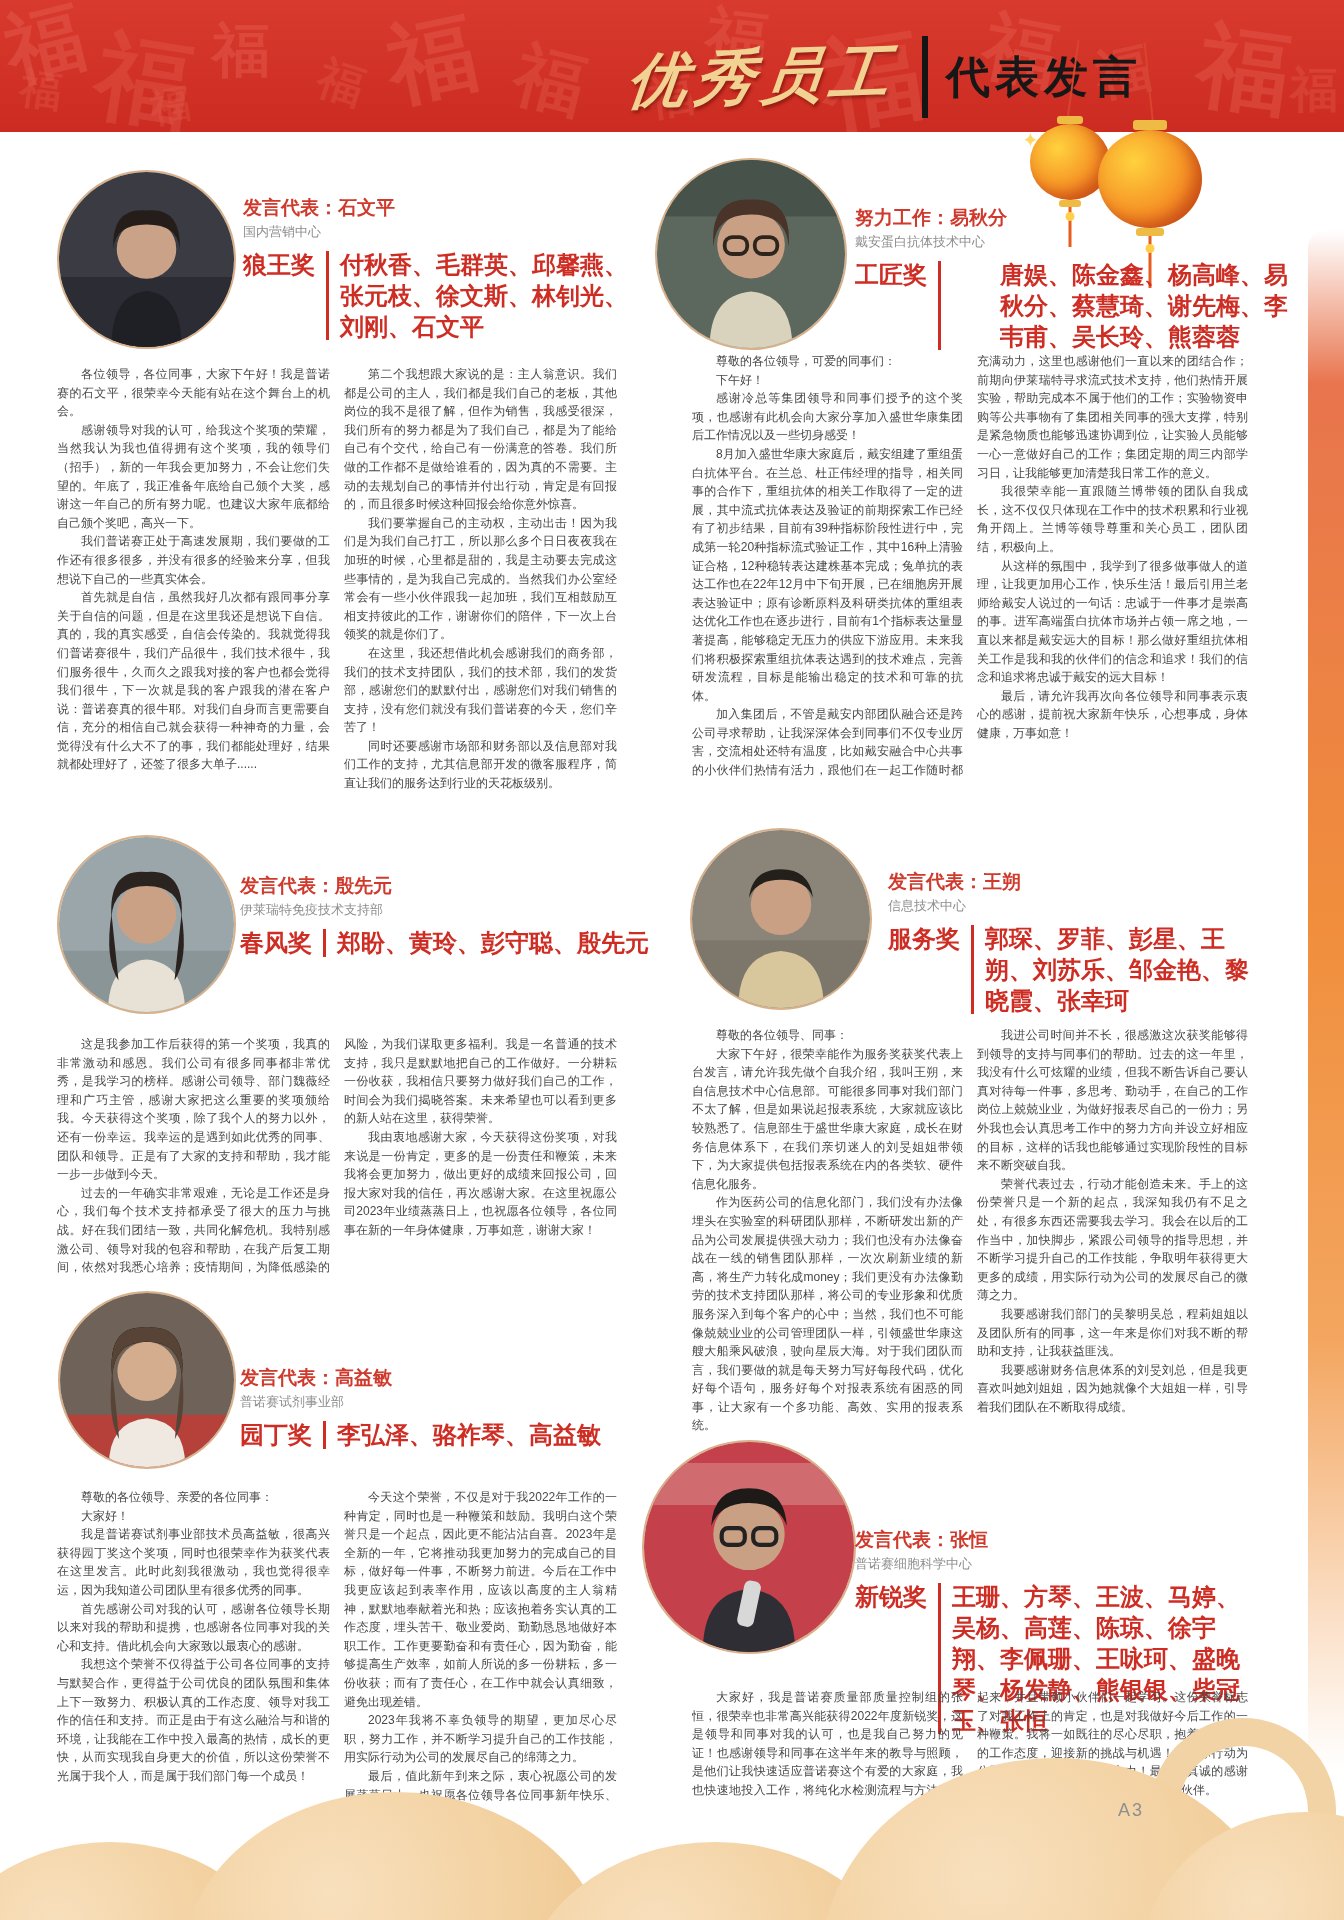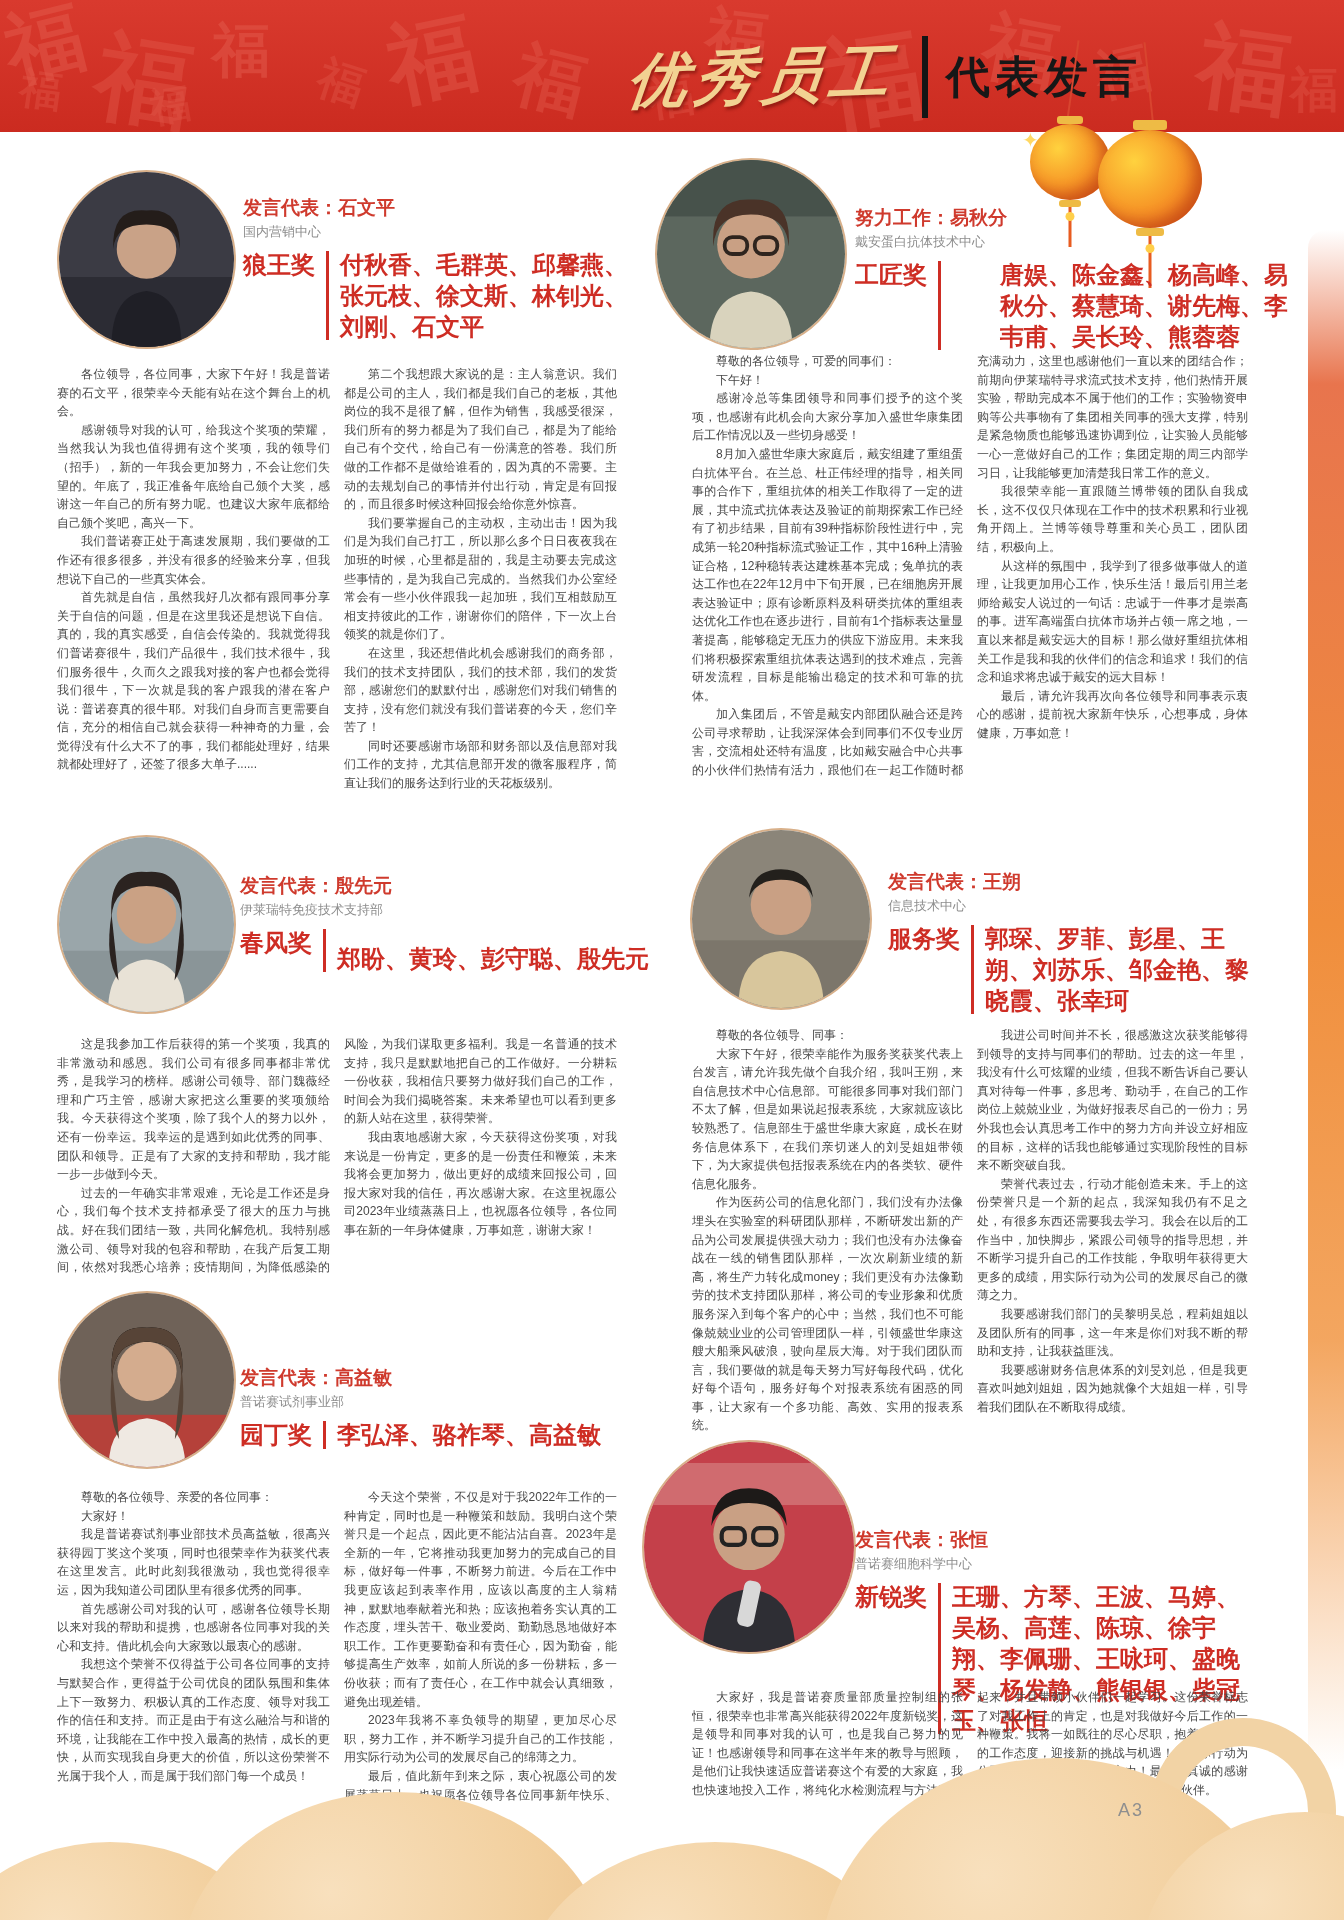--- a/index.html
+++ b/index.html
@@ -179,21 +179,21 @@
           <path d="M30 44 Q26 70 34 82 L30 44 Z" fill="#2b2320"></path>
           <path d="M70 44 Q74 70 66 82 L70 44 Z" fill="#2b2320"></path>
         </svg>
     </div>
     <div class="head" style="left:240px;top:874px;">
       <div class="rep">发言代表：殷先元</div>
       <div class="dept">伊莱瑞特免疫技术支持部</div>
       <div class="award-row">
         <span class="award-name">春风奖</span>
         <span class="award-div"></span>
-        <span class="award-names" style="width:330px;margin-top:16px;">郑盼、黄玲、彭守聪、殷先元</span>
+        <span class="award-names" style="width:330px;">郑盼、黄玲、彭守聪、殷先元</span>
       </div>
     </div>
     <div class="cols" style="left:57px;top:1035px;width:560px;height:250px;">
         <p>这是我参加工作后获得的第一个奖项，我真的非常激动和感恩。我们公司有很多同事都非常优秀，是我学习的榜样。感谢公司领导、部门魏薇经理和广巧主管，感谢大家把这么重要的奖项颁给我。今天获得这个奖项，除了我个人的努力以外，还有一份幸运。我幸运的是遇到如此优秀的同事、团队和领导。正是有了大家的支持和帮助，我才能一步一步做到今天。</p>
         <p>过去的一年确实非常艰难，无论是工作还是身心，我们每个技术支持都承受了很大的压力与挑战。好在我们团结一致，共同化解危机。我特别感激公司、领导对我的包容和帮助，在我产后复工期间，依然对我悉心培养；疫情期间，为降低感染的风险，为我们谋取更多福利。我是一名普通的技术支持，我只是默默地把自己的工作做好。一分耕耘一份收获，我相信只要努力做好我们自己的工作，时间会为我们揭晓答案。未来希望也可以看到更多的新人站在这里，获得荣誉。</p>
         <p>我由衷地感谢大家，今天获得这份奖项，对我来说是一份肯定，更多的是一份责任和鞭策，未来我将会更加努力，做出更好的成绩来回报公司，回报大家对我的信任，再次感谢大家。在这里祝愿公司2023年业绩蒸蒸日上，也祝愿各位领导，各位同事在新的一年身体健康，万事如意，谢谢大家！</p>
       </div>
   </section>
 
   <section>

